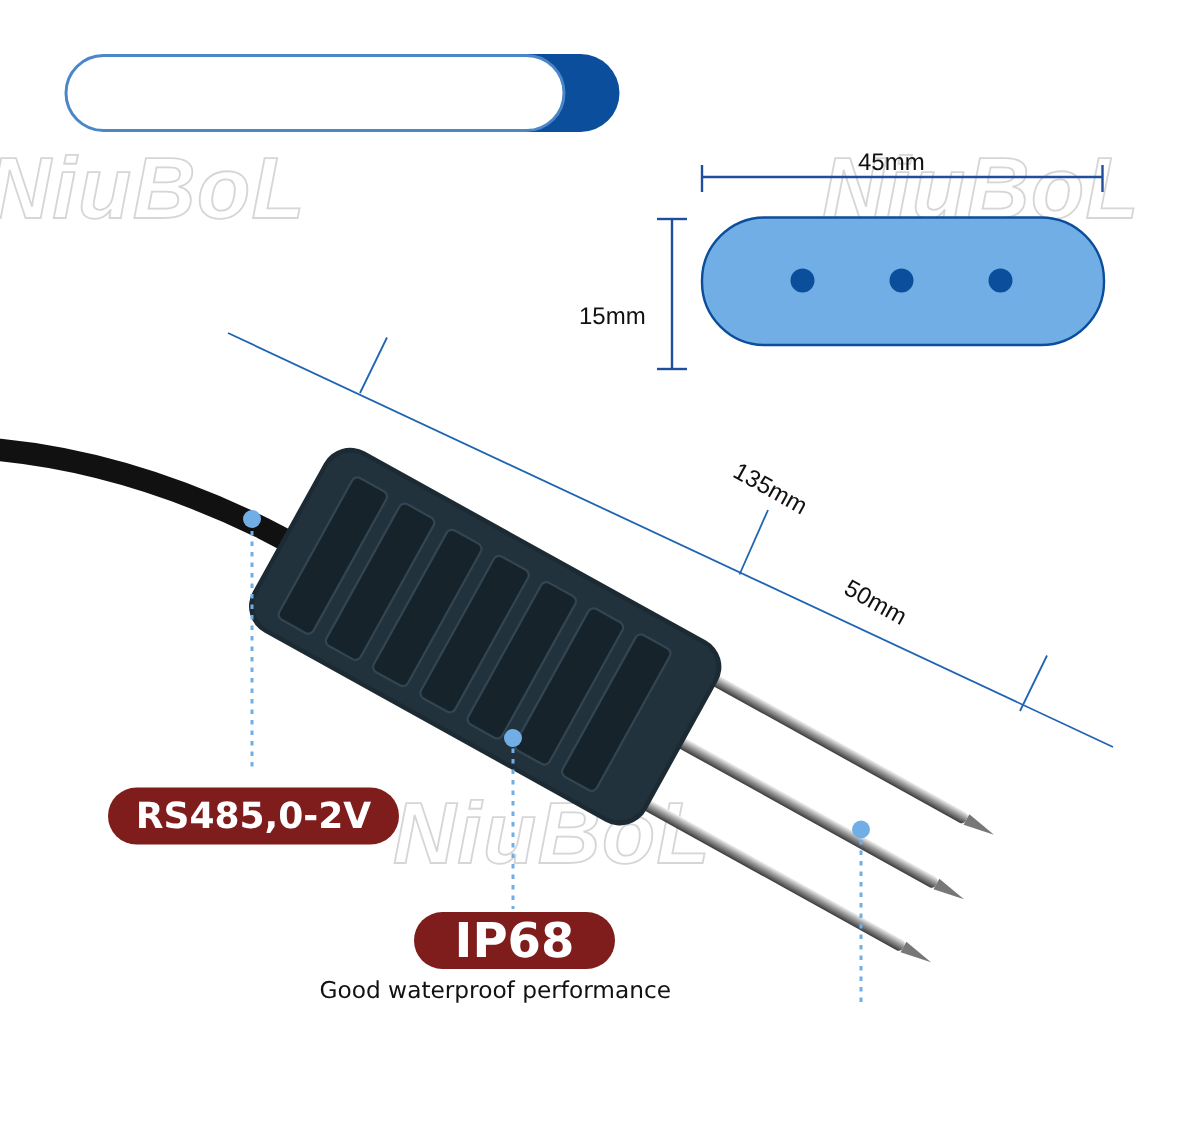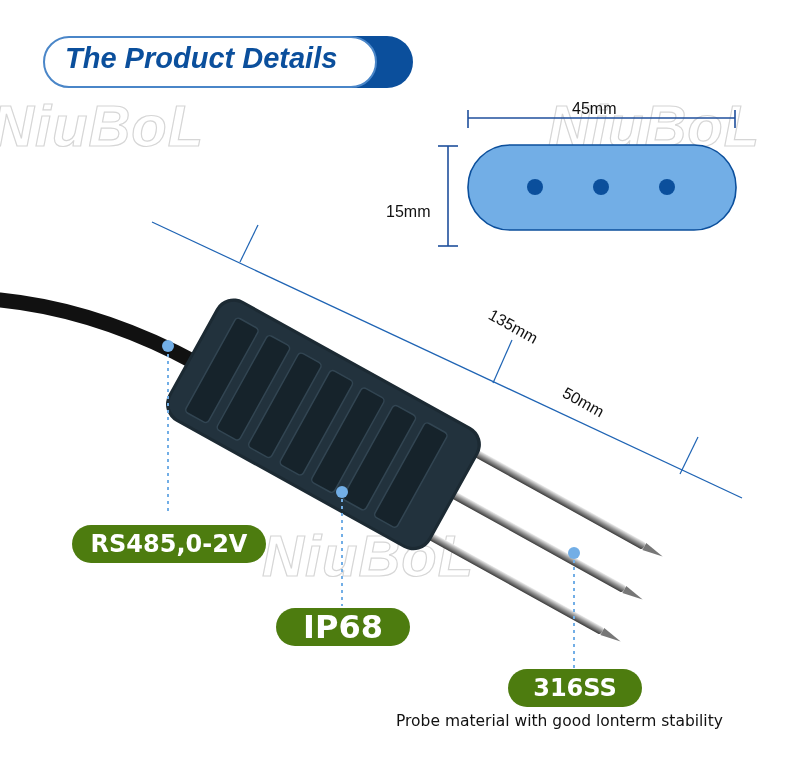--- a/index.html
+++ b/index.html
@@ -3,36 +3,35 @@
 <meta charset="utf-8">
 <style>
   html, body { margin:0; padding:0; background:#ffffff; }
   .page { position:relative; width:790px; height:763px; overflow:hidden; background:#fff; font-family:"Liberation Sans", sans-serif; }
   .title-pill { position:absolute; left:43px; top:36px; width:370px; height:52px; }
   .title-pill .dark { position:absolute; left:300px; top:0; width:70px; height:52px; background:#0b4f9c; border-radius:0 26px 26px 0; }
   .title-pill .light { position:absolute; left:0; top:0; width:330px; height:48px; border:2px solid #4a86c8; border-radius:26px; background:#fff; }
   .title-text { position:absolute; left:22px; top:6px; font-size:29px; font-weight:bold; font-style:italic; color:#0b4f9c; white-space:nowrap; }
   .watermark { position:absolute; font-size:58px; font-style:italic; font-weight:bold; color:#fff; -webkit-text-stroke:1.2px #d6d6d6; letter-spacing:1px; white-space:nowrap; }
   .dim-text { position:absolute; font-size:16px; color:#111; white-space:nowrap; }
-  .tag { position:absolute; background:#4d7c0f; color:#fff; font-weight:bold; border-radius:20px; text-align:center; font-family:"DejaVu Sans", sans-serif; }
+  .tag { position:absolute; background:#7f1d1d; color:#fff; font-weight:bold; border-radius:20px; text-align:center; font-family:"DejaVu Sans", sans-serif; }
   .caption { position:absolute; font-size:15.5px; color:#111; white-space:nowrap; font-family:"DejaVu Sans", sans-serif; }
 </style>
 </head>
 <body>
 
 <div class="page">
 
   <div class="watermark" style="left:-8px; top:92px;">NiuBoL</div>
   <div class="watermark" style="left:548px; top:92px;">NiuBoL</div>
   <div class="watermark" style="left:262px; top:522px;">NiuBoL</div>
 
   <div class="title-pill">
     <div class="dark"></div>
     <div class="light"></div>
-    <div class="title-text">The Product Details</div>
   </div>
 
   <svg width="790" height="763" style="position:absolute; left:0; top:0;">
     <defs>
       <linearGradient id="probeGrad" x1="0" y1="0" x2="0" y2="1">
         <stop offset="0" stop-color="#f2f2f2"></stop>
         <stop offset="0.45" stop-color="#9a9a9a"></stop>
         <stop offset="1" stop-color="#3a3a3a"></stop>
       </linearGradient>
     </defs>
@@ -105,17 +104,16 @@
   </svg>
 
   <div class="dim-text" style="left:572px; top:100px;">45mm</div>
   <div class="dim-text" style="left:386px; top:186px;margin-top:17px;">15mm</div>
   <div class="dim-text" style="left:494px; top:306px; transform:rotate(29deg); transform-origin:left top;">135mm</div>
   <div class="dim-text" style="left:568px; top:384px; transform:rotate(29deg); transform-origin:left top;">50mm</div>
 
   <div class="tag" style="left:72px; top:525px; width:194px; height:38px; line-height:38px; font-size:24px;">RS485,0-2V</div>
 
   <div class="tag" style="left:276px; top:608px; width:134px; height:38px; line-height:38px; font-size:32px;">IP68</div>
+  <div class="caption" style="left:213px; top:651px;">Good waterproof performance</div>
 
-  <div class="tag" style="left:508px; top:669px; width:134px; height:38px; line-height:38px; font-size:24px;">316SS</div>
-  <div class="caption" style="left:396px; top:712px;">Probe material with good lonterm stability</div>
 
 </div>
 
 </body></html>

